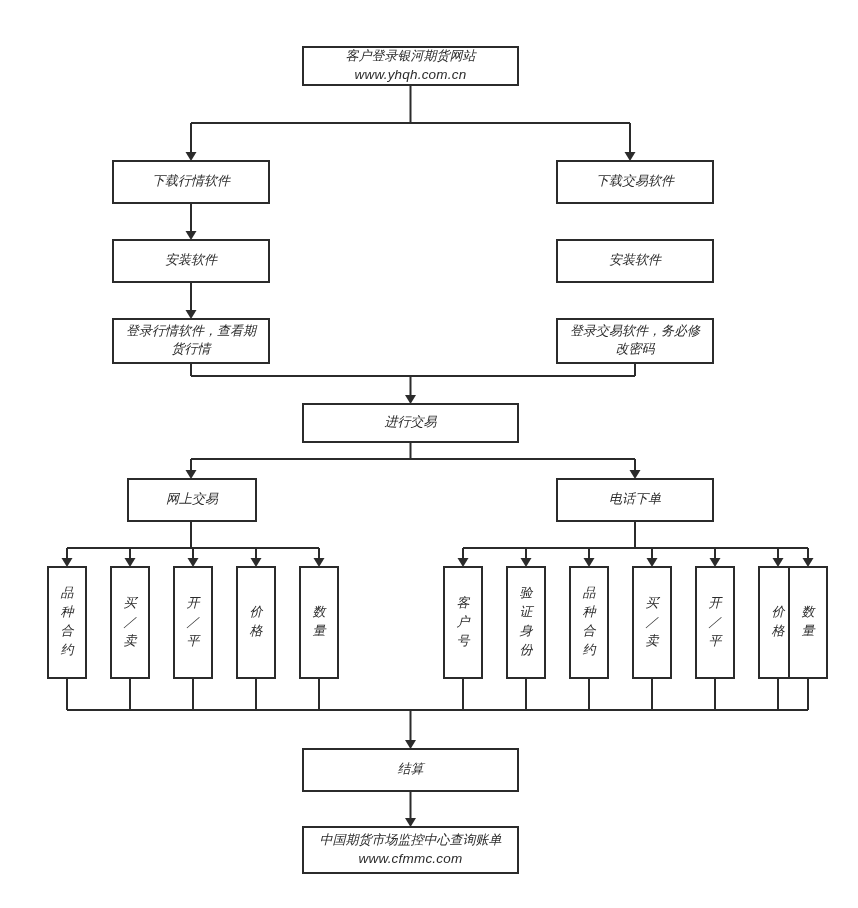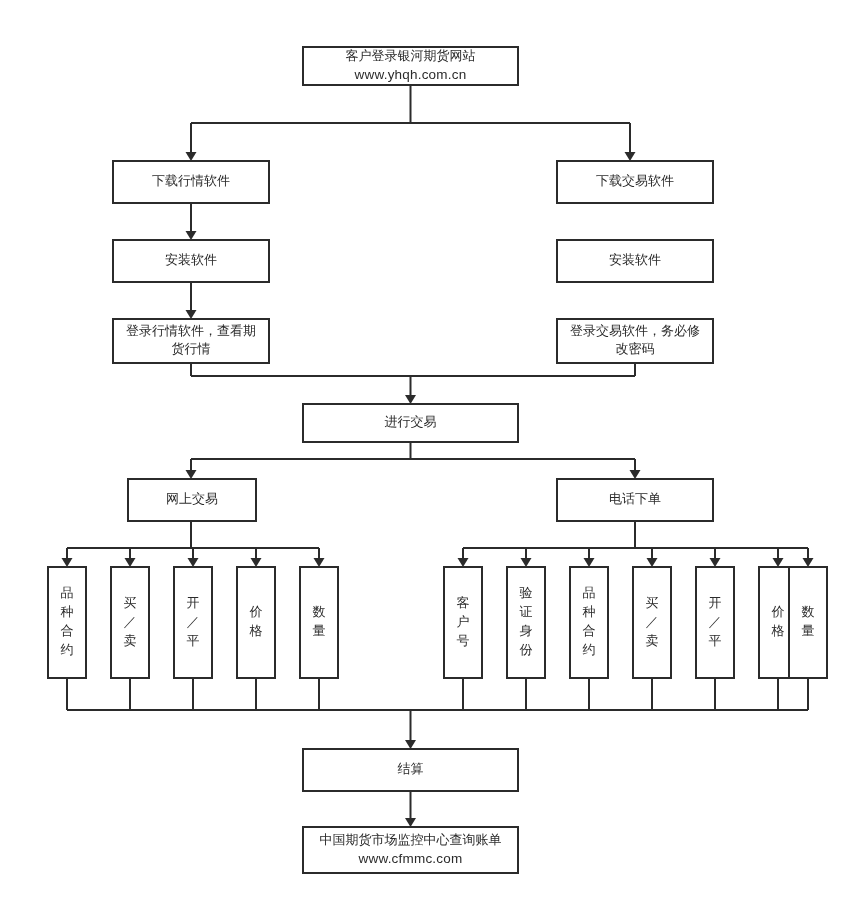--- a/index.html
+++ b/index.html
@@ -11,20 +11,21 @@
     width: 858px;
     height: 908px;
     font-family: "Liberation Sans", "DejaVu Sans", sans-serif;
     color: #2b2b2b;
     overflow: hidden;
   }
   #chart-root {
     position: relative;
     width: 858px;
     height: 908px;
+    font-style: italic;
   }
   svg#flow {
     position: absolute;
     left: 0;
     top: 0;
     width: 858px;
     height: 908px;
     display: block;
   }
   .node-rect {

